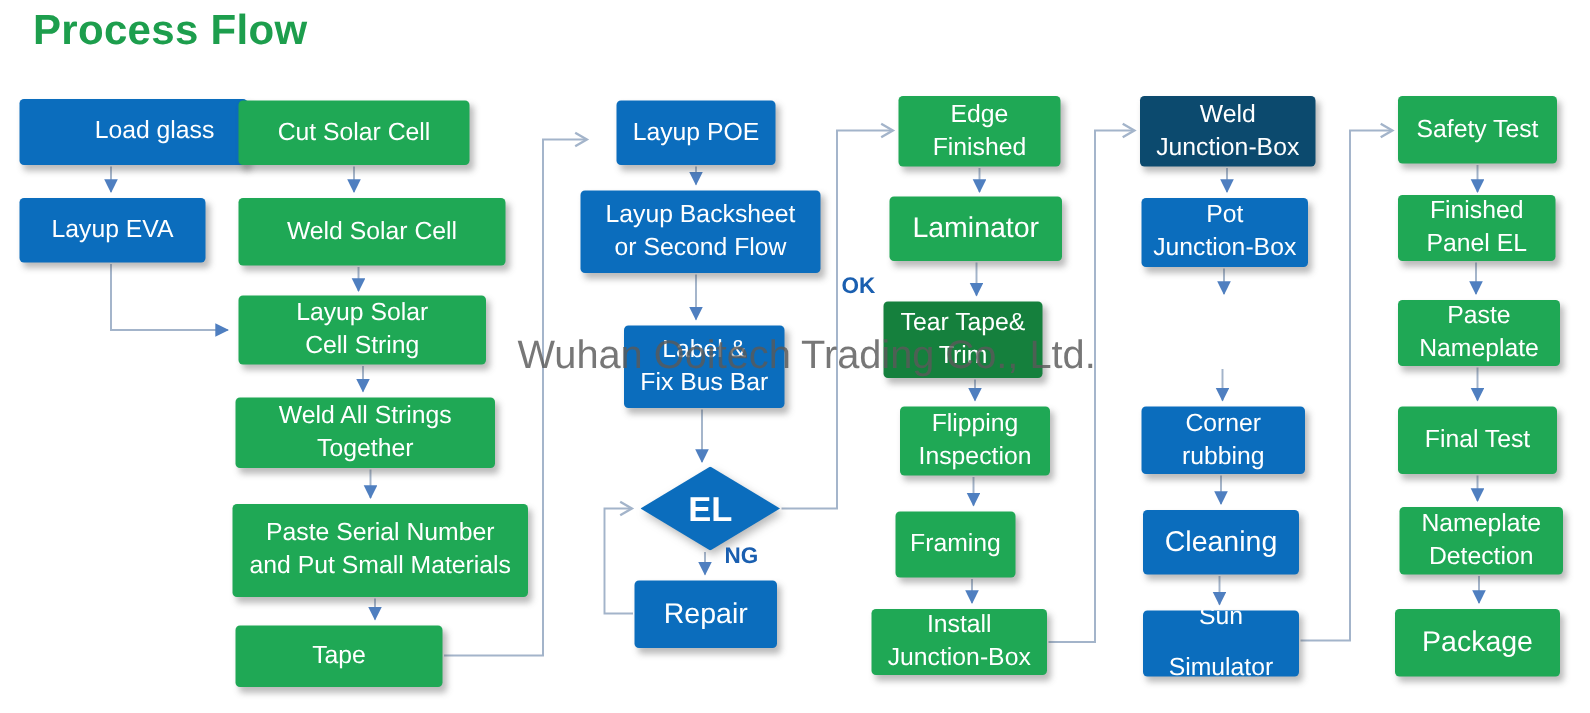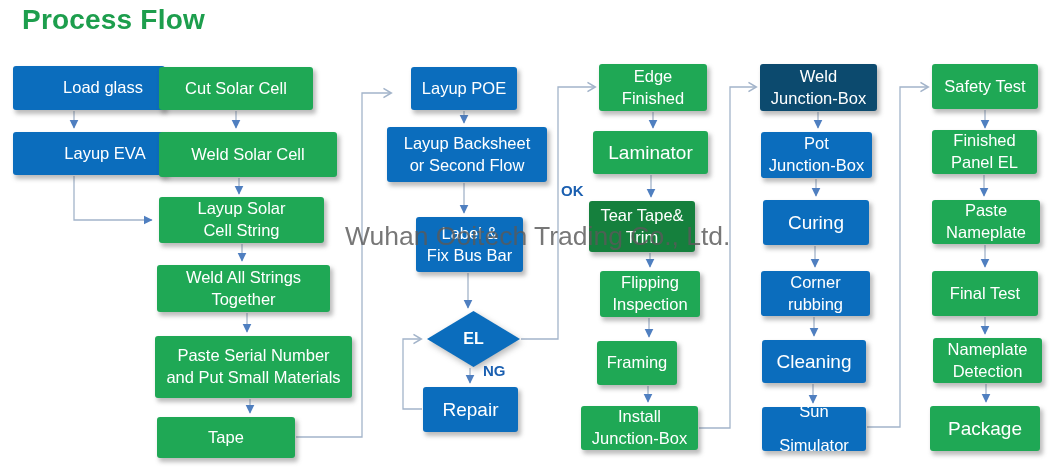--- a/index.html
+++ b/index.html
@@ -82,21 +82,21 @@
       <polyline points="296,437 362,437 362,93 391,93" fill="none" stroke="#a3b4ca" stroke-width="1.3" marker-end="url(#mOpen)"></polyline>
       <polyline points="521,339 558,339 558,87 595,87" fill="none" stroke="#a3b4ca" stroke-width="1.3" marker-end="url(#mOpen)"></polyline>
       <polyline points="422,409 403,409 403,339 421,339" fill="none" stroke="#a3b4ca" stroke-width="1.3" marker-end="url(#mOpen)"></polyline>
       <polyline points="699,428 730,428 730,87 756,87" fill="none" stroke="#a3b4ca" stroke-width="1.3" marker-end="url(#mOpen)"></polyline>
       <polyline points="867,427 900,427 900,87 928,87" fill="none" stroke="#a3b4ca" stroke-width="1.3" marker-end="url(#mOpen)"></polyline>
     </svg>
   <div id="nodes">
       <div class="node" style="left: 13px; top: 66px; width: 124px; height: 44px; background: rgb(11, 109, 189); padding-left: 28px;">
         <span class="ln">Load glass</span>
       </div>
-      <div class="node" style="left: 13px; top: 132px; width: 124px; height: 43px; background: rgb(11, 109, 189); padding-left: 30px;">
+      <div class="node" style="left: 13px; top: 132px; width: 124px; height: 43px; background: rgb(11, 109, 189);">
         <span class="ln">Layup EVA</span>
       </div>
       <div class="node" style="left: 159px; top: 67px; width: 154px; height: 43px; background: rgb(31, 168, 85);">
         <span class="ln">Cut Solar Cell</span>
       </div>
       <div class="node" style="left: 159px; top: 132px; width: 178px; height: 45px; background: rgb(31, 168, 85);">
         <span class="ln">Weld Solar Cell</span>
       </div>
       <div class="node" style="left: 159px; top: 197px; width: 165px; height: 46px; background: rgb(31, 168, 85);">
         <span class="ln">Layup Solar</span>
@@ -117,21 +117,21 @@
         <span class="ln">Layup POE</span>
       </div>
       <div class="node" style="left: 387px; top: 127px; width: 160px; height: 55px; background: rgb(11, 109, 189);">
         <span class="ln">Layup Backsheet</span>
         <span class="ln">or Second Flow</span>
       </div>
       <div class="node" style="left: 416px; top: 217px; width: 107px; height: 55px; background: rgb(11, 109, 189);">
         <span class="ln">Label &amp;</span>
         <span class="ln">Fix Bus Bar</span>
       </div>
-      <div class="node diamond-wrap" style="left: 427px; top: 311px; width: 93px; height: 56px; font-size: 16px; text-align: right;">
+      <div class="node diamond-wrap" style="left: 427px; top: 311px; width: 93px; height: 56px; font-size: 23px; text-align: right;">
         <div class="diamond-inner" style="background: rgb(11, 109, 189);">
           <span class="ln">EL</span>
         </div>
       </div>
       <div class="node" style="left: 423px; top: 387px; width: 95px; height: 45px; font-size: 19px; background: rgb(11, 109, 189);">
         <span class="ln">Repair</span>
       </div>
       <div class="node" style="left: 599px; top: 64px; width: 108px; height: 47px; background: rgb(31, 168, 85);">
         <span class="ln">Edge</span>
         <span class="ln">Finished</span>
@@ -154,23 +154,20 @@
         <span class="ln">Install</span>
         <span class="ln">Junction-Box</span>
       </div>
       <div class="node" style="left: 760px; top: 64px; width: 117px; height: 47px; background: #0c4a6e;">
         <span class="ln">Weld</span>
         <span class="ln">Junction-Box</span>
       </div>
       <div class="node" style="left: 761px; top: 132px; width: 111px; height: 46px; background: rgb(11, 109, 189);">
         <span class="ln">Pot</span>
         <span class="ln">Junction-Box</span>
-      </div>
-      <div class="node" style="left: 763px; top: 200px; width: 106px; height: 45px; font-size: 19px; background: rgb(11, 109, 189);">
-        <span class="ln">Curing</span>
       </div>
       <div class="node" style="left: 761px; top: 271px; width: 109px; height: 45px; background: rgb(11, 109, 189);">
         <span class="ln">Corner</span>
         <span class="ln">rubbing</span>
       </div>
       <div class="node" style="left: 762px; top: 340px; width: 104px; height: 43px; font-size: 19px; background: rgb(11, 109, 189);">
         <span class="ln">Cleaning</span>
       </div>
       <div class="node" style="left: 762px; top: 407px; width: 104px; height: 44px; background: rgb(11, 109, 189); gap: 12px;">
         <span class="ln">Sun</span>

